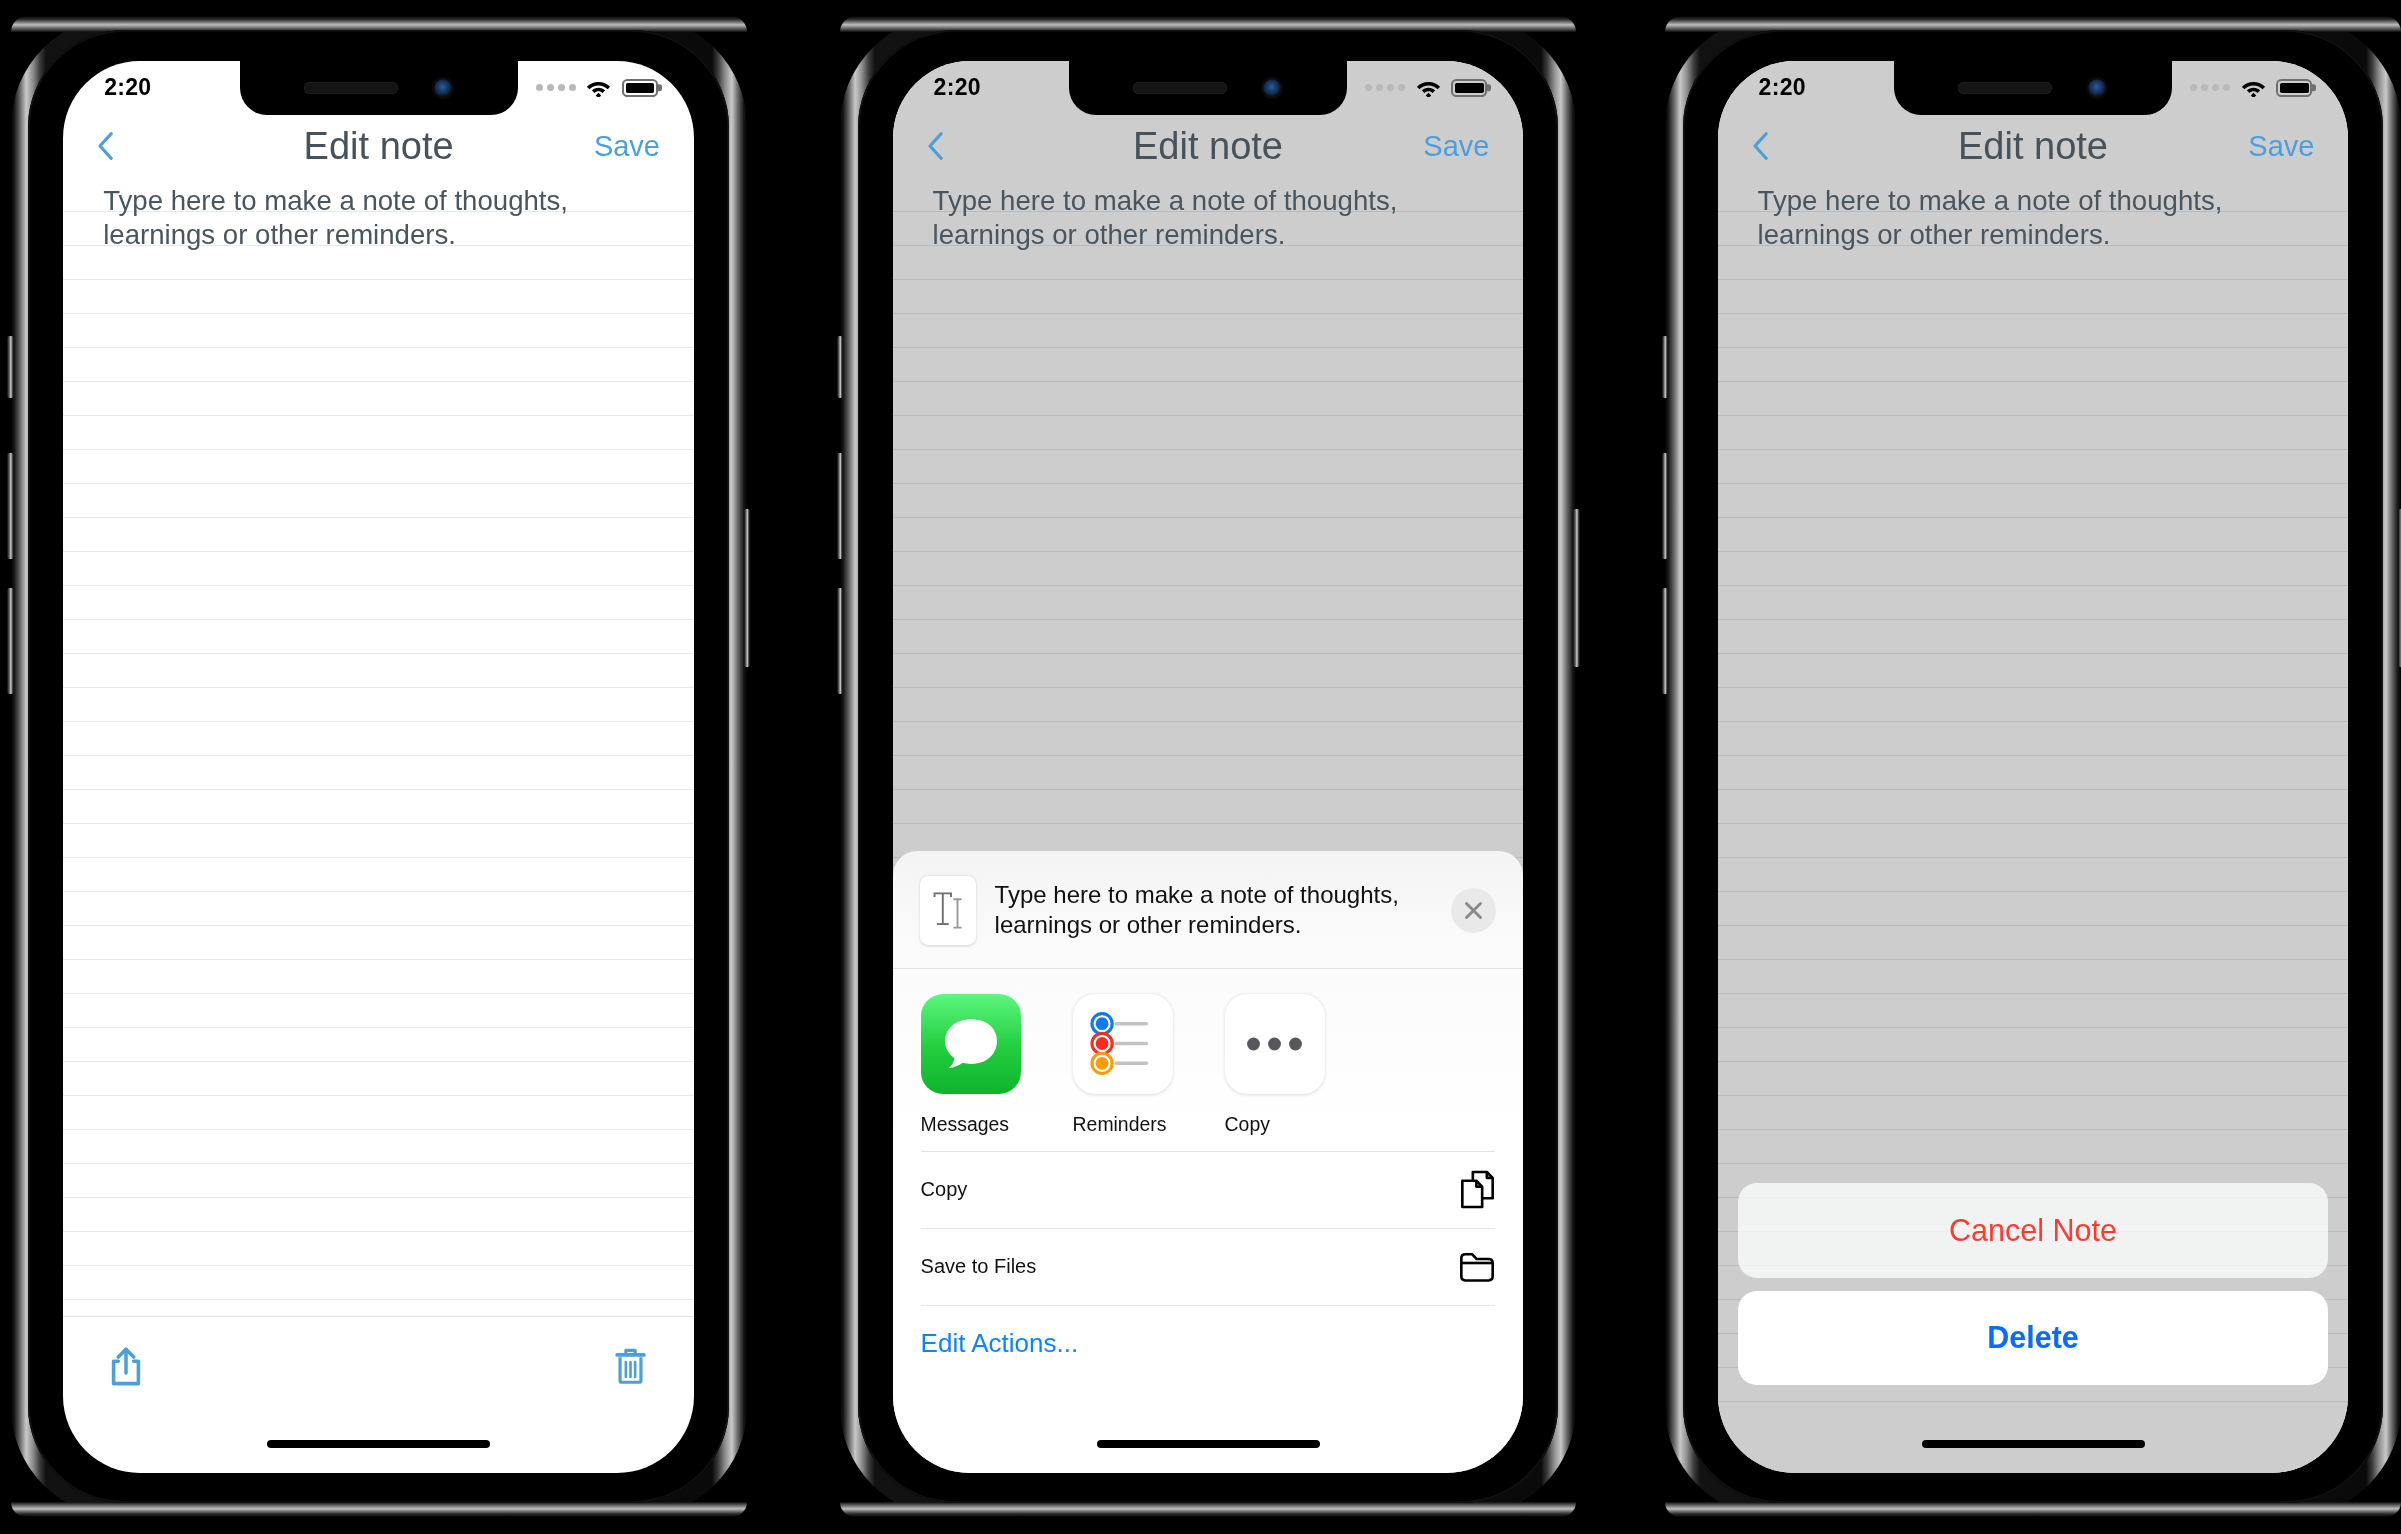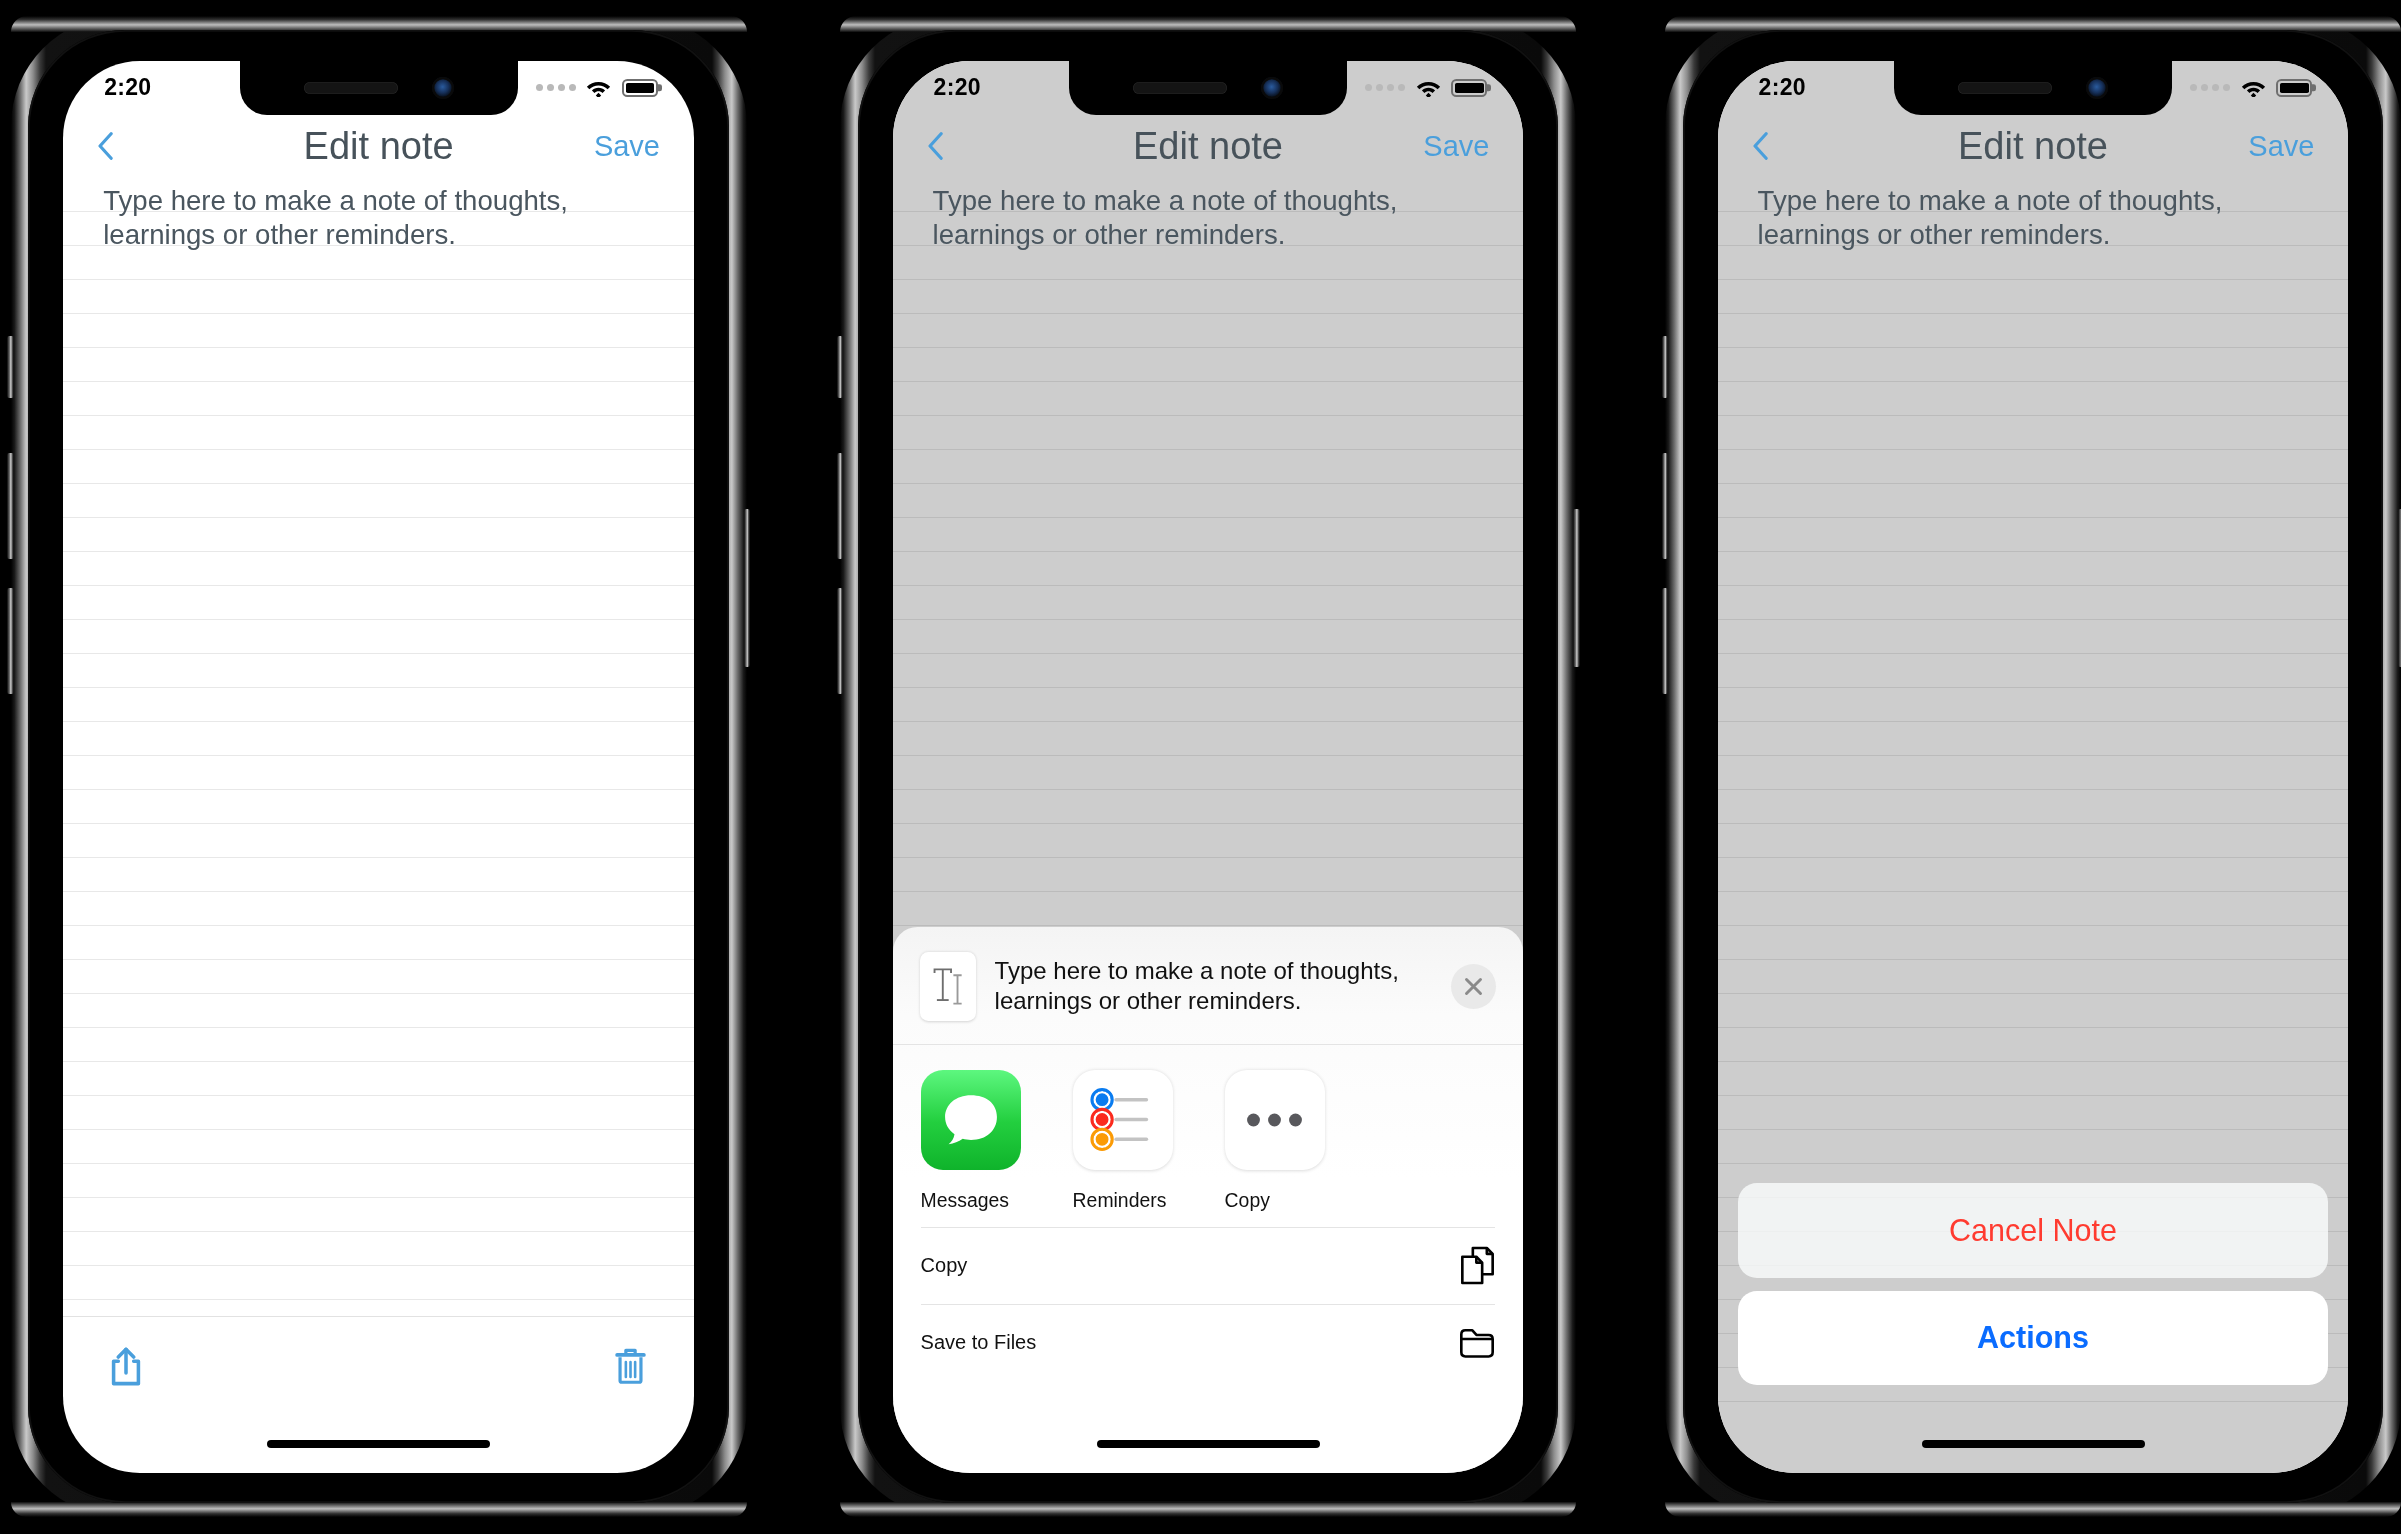--- a/index.html
+++ b/index.html
@@ -440,20 +440,21 @@
               </div>
 
               <div class="act-row">
                 <span>Save to Files</span>
                 <svg width="36" height="33" viewBox="0 0 62 56">
                   <path d="M4 14 Q4 7 11 7 L23 7 L30 15 L51 15 Q58 15 58 22 L58 45 Q58 52 51 52 L11 52 Q4 52 4 45 Z" fill="#fff" stroke="#000" stroke-width="4.5" stroke-linejoin="round"></path>
                   <path d="M4 22 L58 22" stroke="#000" stroke-width="4.5"></path>
                 </svg>
               </div>
 
+              <div class="act-edit">Edit Actions...</div>
 
             </div>
 
             <div class="sheet-spacer"></div>
 
             <div class="home-ind-wrap">
               <div class="home-ind"></div>
             </div>
           </div>
 
@@ -511,21 +512,21 @@
           <div class="paper">
             <div class="lines"></div>
             <div class="note-text">
               <div>Type here to make a note of thoughts,</div>
               <div>learnings or other reminders.</div>
             </div>
           </div>
 
           <div class="actionsheet">
             <div class="as-panel">Cancel Note</div>
-            <div class="as-cancel">Actions</div>
+            <div class="as-cancel">Delete</div>
           </div>
 
           <div class="home-ind-wrap">
             <div class="home-ind"></div>
           </div>
 
         </div>
       </div>
     </div>
   </div>

